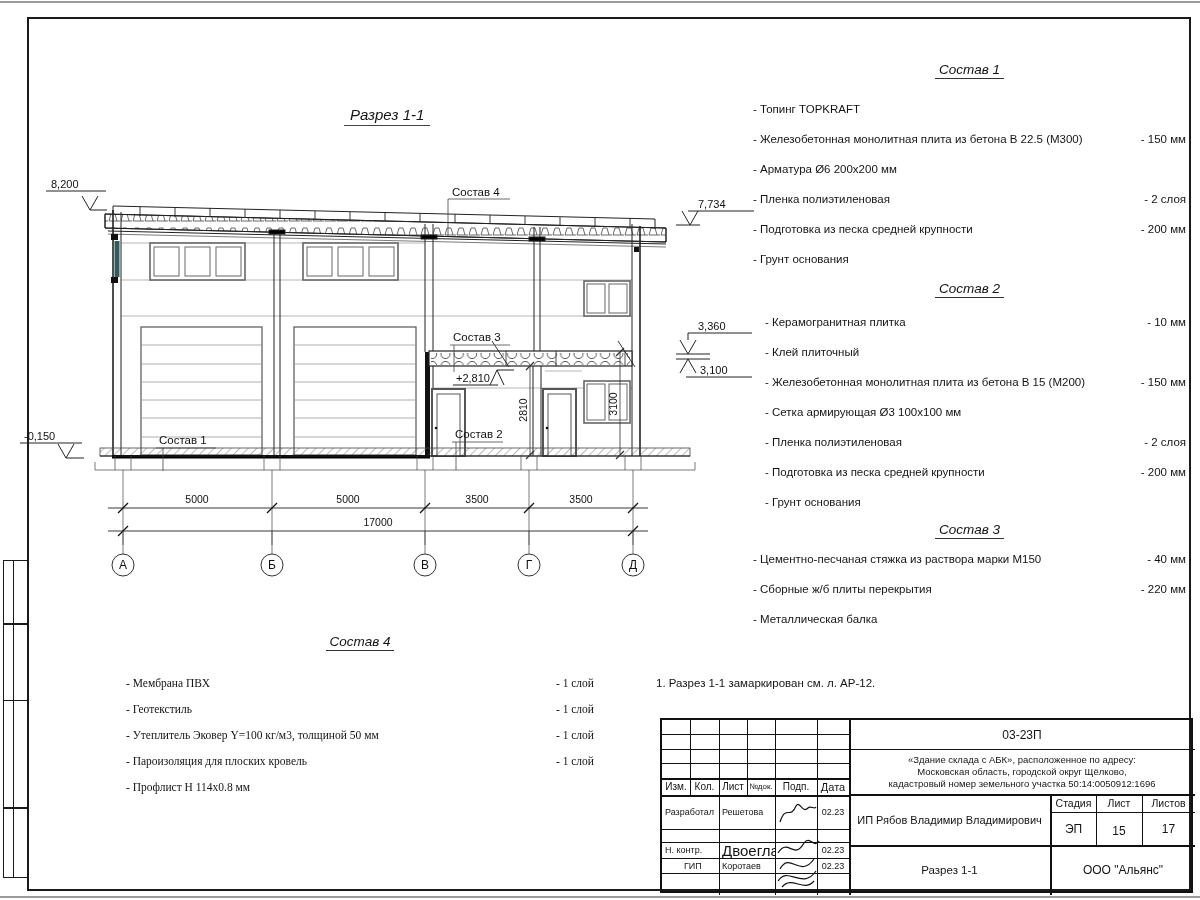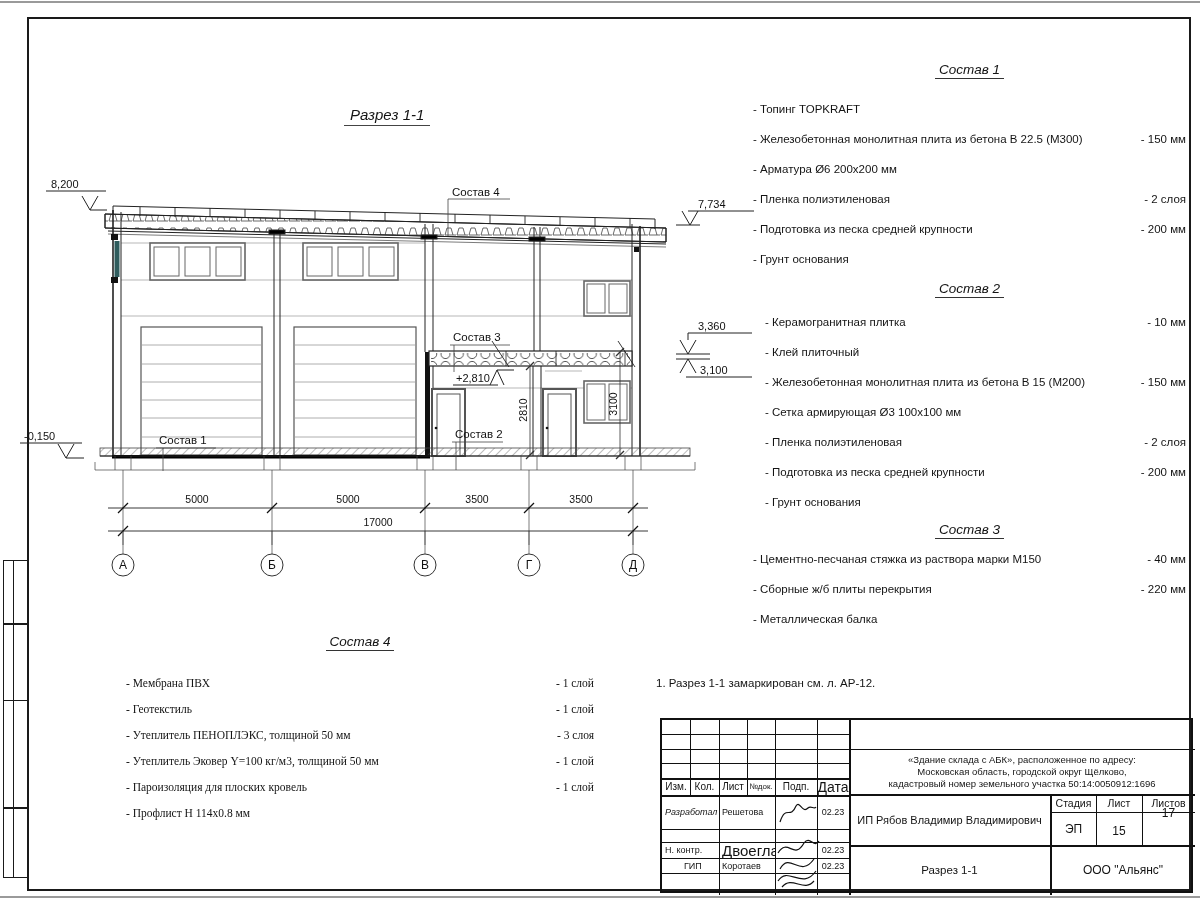--- a/index.html
+++ b/index.html
@@ -405,24 +405,20 @@
   <div class="rows" style="margin-top:28px;font-family:Liberation Serif, serif;">
     <div class="row">
         <span>- Мембрана ПВХ</span>
         <span class="v">- 1 слой</span>
       </div>
     <div class="row">
         <span>- Геотекстиль</span>
         <span class="v">- 1 слой</span>
       </div>
     <div class="row">
-        <span>- Утеплитель ПЕНОПЛЭКС, толщиной 50 мм</span>
-        <span class="v">- 3 слоя</span>
-      </div>
-    <div class="row">
         <span>- Утеплитель Эковер Y=100 кг/м3, толщиной 50 мм</span>
         <span class="v">- 1 слой</span>
       </div>
     <div class="row">
         <span>- Пароизоляция для плоских кровель</span>
         <span class="v">- 1 слой</span>
       </div>
     <div class="row">
         <span>- Профлист Н 114х0.8 мм</span>
         <span class="v"></span>
@@ -449,23 +445,23 @@
   <div class="ln" style="left:0;top:109px;width:187px;height:1px;"></div>
   <div class="ln" style="left:0;top:122px;width:187px;height:1px;"></div>
   <div class="ln" style="left:0;top:138px;width:187px;height:1px;"></div>
   <div class="ln" style="left:0;top:153px;width:187px;height:1px;"></div>
 
   <div class="cell" style="left:0;top:58px;width:28px;height:17px;font-size:10px;">Изм.</div>
   <div class="cell" style="left:28px;top:58px;width:29px;height:17px;font-size:10px;">Кол.</div>
   <div class="cell" style="left:57px;top:58px;width:28px;height:17px;font-size:10px;">Лист</div>
   <div class="cell" style="left:85px;top:58px;width:28px;height:17px;font-size:8px;">№док.</div>
   <div class="cell" style="left:113px;top:58px;width:42px;height:17px;font-size:10px;">Подп.</div>
-  <div class="cell" style="left:155px;top:58px;width:32px;height:17px;font-size:14px;">Дата</div>
-
-  <div class="cell left" style="left:0;top:75px;width:57px;height:34px;font-size:9px;font-style:italic;">Разработал</div>
+  <div class="cell" style="left:155px;top:58px;width:32px;height:17px;font-size:11px;">Дата</div>
+
+  <div class="cell left" style="left:0;top:75px;width:57px;height:34px;font-size:9px;">Разработал</div>
   <div class="cell left" style="left:57px;top:75px;width:56px;height:34px;font-size:9px;">Решетова</div>
   <div class="cell" style="left:155px;top:75px;width:32px;height:34px;font-size:9px;">02.23</div>
   <div class="cell left" style="left:0;top:122px;width:57px;height:16px;font-size:9px;">Н. контр.</div>
   <div class="cell left" style="left:57px;top:122px;width:56px;height:16px;font-size:15px;">Двоеглазов</div>
   <div class="cell" style="left:155px;top:122px;width:32px;height:16px;font-size:9px;">02.23</div>
   <div class="cell left" style="left:0;top:138px;width:57px;height:15px;font-size:9px;padding-left:22px;">ГИП</div>
   <div class="cell left" style="left:57px;top:138px;width:56px;height:15px;font-size:9px;">Коротаев</div>
   <div class="cell" style="left:155px;top:138px;width:32px;height:15px;font-size:9px;">02.23</div>
 
   <svg class="abs" style="left:114px;top:78px;" width="42" height="30" viewBox="0 0 42 30">
@@ -476,27 +472,28 @@
   </svg>
 
   <div class="ln" style="left:187px;top:29px;width:346px;height:1px;"></div>
   <div class="ln" style="left:187px;top:74px;width:346px;height:1.5px;"></div>
   <div class="ln" style="left:187px;top:125px;width:346px;height:1.5px;"></div>
   <div class="ln" style="left:388px;top:74px;width:1.5px;height:101px;"></div>
   <div class="ln" style="left:434px;top:74px;width:1px;height:51px;"></div>
   <div class="ln" style="left:480px;top:74px;width:1px;height:51px;"></div>
   <div class="ln" style="left:388px;top:92px;width:145px;height:1px;"></div>
 
+  <div class="cell" style="left:187px;top:0;width:346px;height:29px;font-size:12px;">03-23П</div>
   <div class="cell" style="left:187px;top:29px;width:346px;height:45px;font-size:9.5px;flex-direction:column;line-height:12px;">
     <div>«Здание склада с АБК», расположенное по адресу:</div>
     <div>Московская область, городской округ Щёлково,</div>
     <div>кадастровый номер земельного участка 50:14:0050912:1696</div>
   </div>
   <div class="cell" style="left:187px;top:74px;width:201px;height:51px;font-size:11px;">ИП Рябов Владимир Владимирович</div>
   <div class="cell" style="left:187px;top:125px;width:201px;height:50px;font-size:11.5px;">Разрез 1-1</div>
   <div class="cell" style="left:389px;top:74px;width:45px;height:18px;font-size:10.5px;">Стадия</div>
   <div class="cell" style="left:434px;top:74px;width:46px;height:18px;font-size:10.5px;">Лист</div>
   <div class="cell" style="left:480px;top:74px;width:53px;height:18px;font-size:10.5px;">Листов</div>
   <div class="cell" style="left:389px;top:92px;width:45px;height:33px;font-size:12px;">ЭП</div>
   <div class="cell" style="left:434px;top:92px;width:46px;height:37px;font-size:12px;">15</div>
-  <div class="cell" style="left:480px;top:76px;width:53px;height:33px;font-size:12px;">17</div>
+  <div class="cell" style="left:480px;top:92px;width:53px;height:33px;font-size:12px;">17</div>
   <div class="cell" style="left:389px;top:125px;width:144px;height:50px;font-size:12px;">ООО "Альянс"</div>
 </div>
 
 </body></html>

